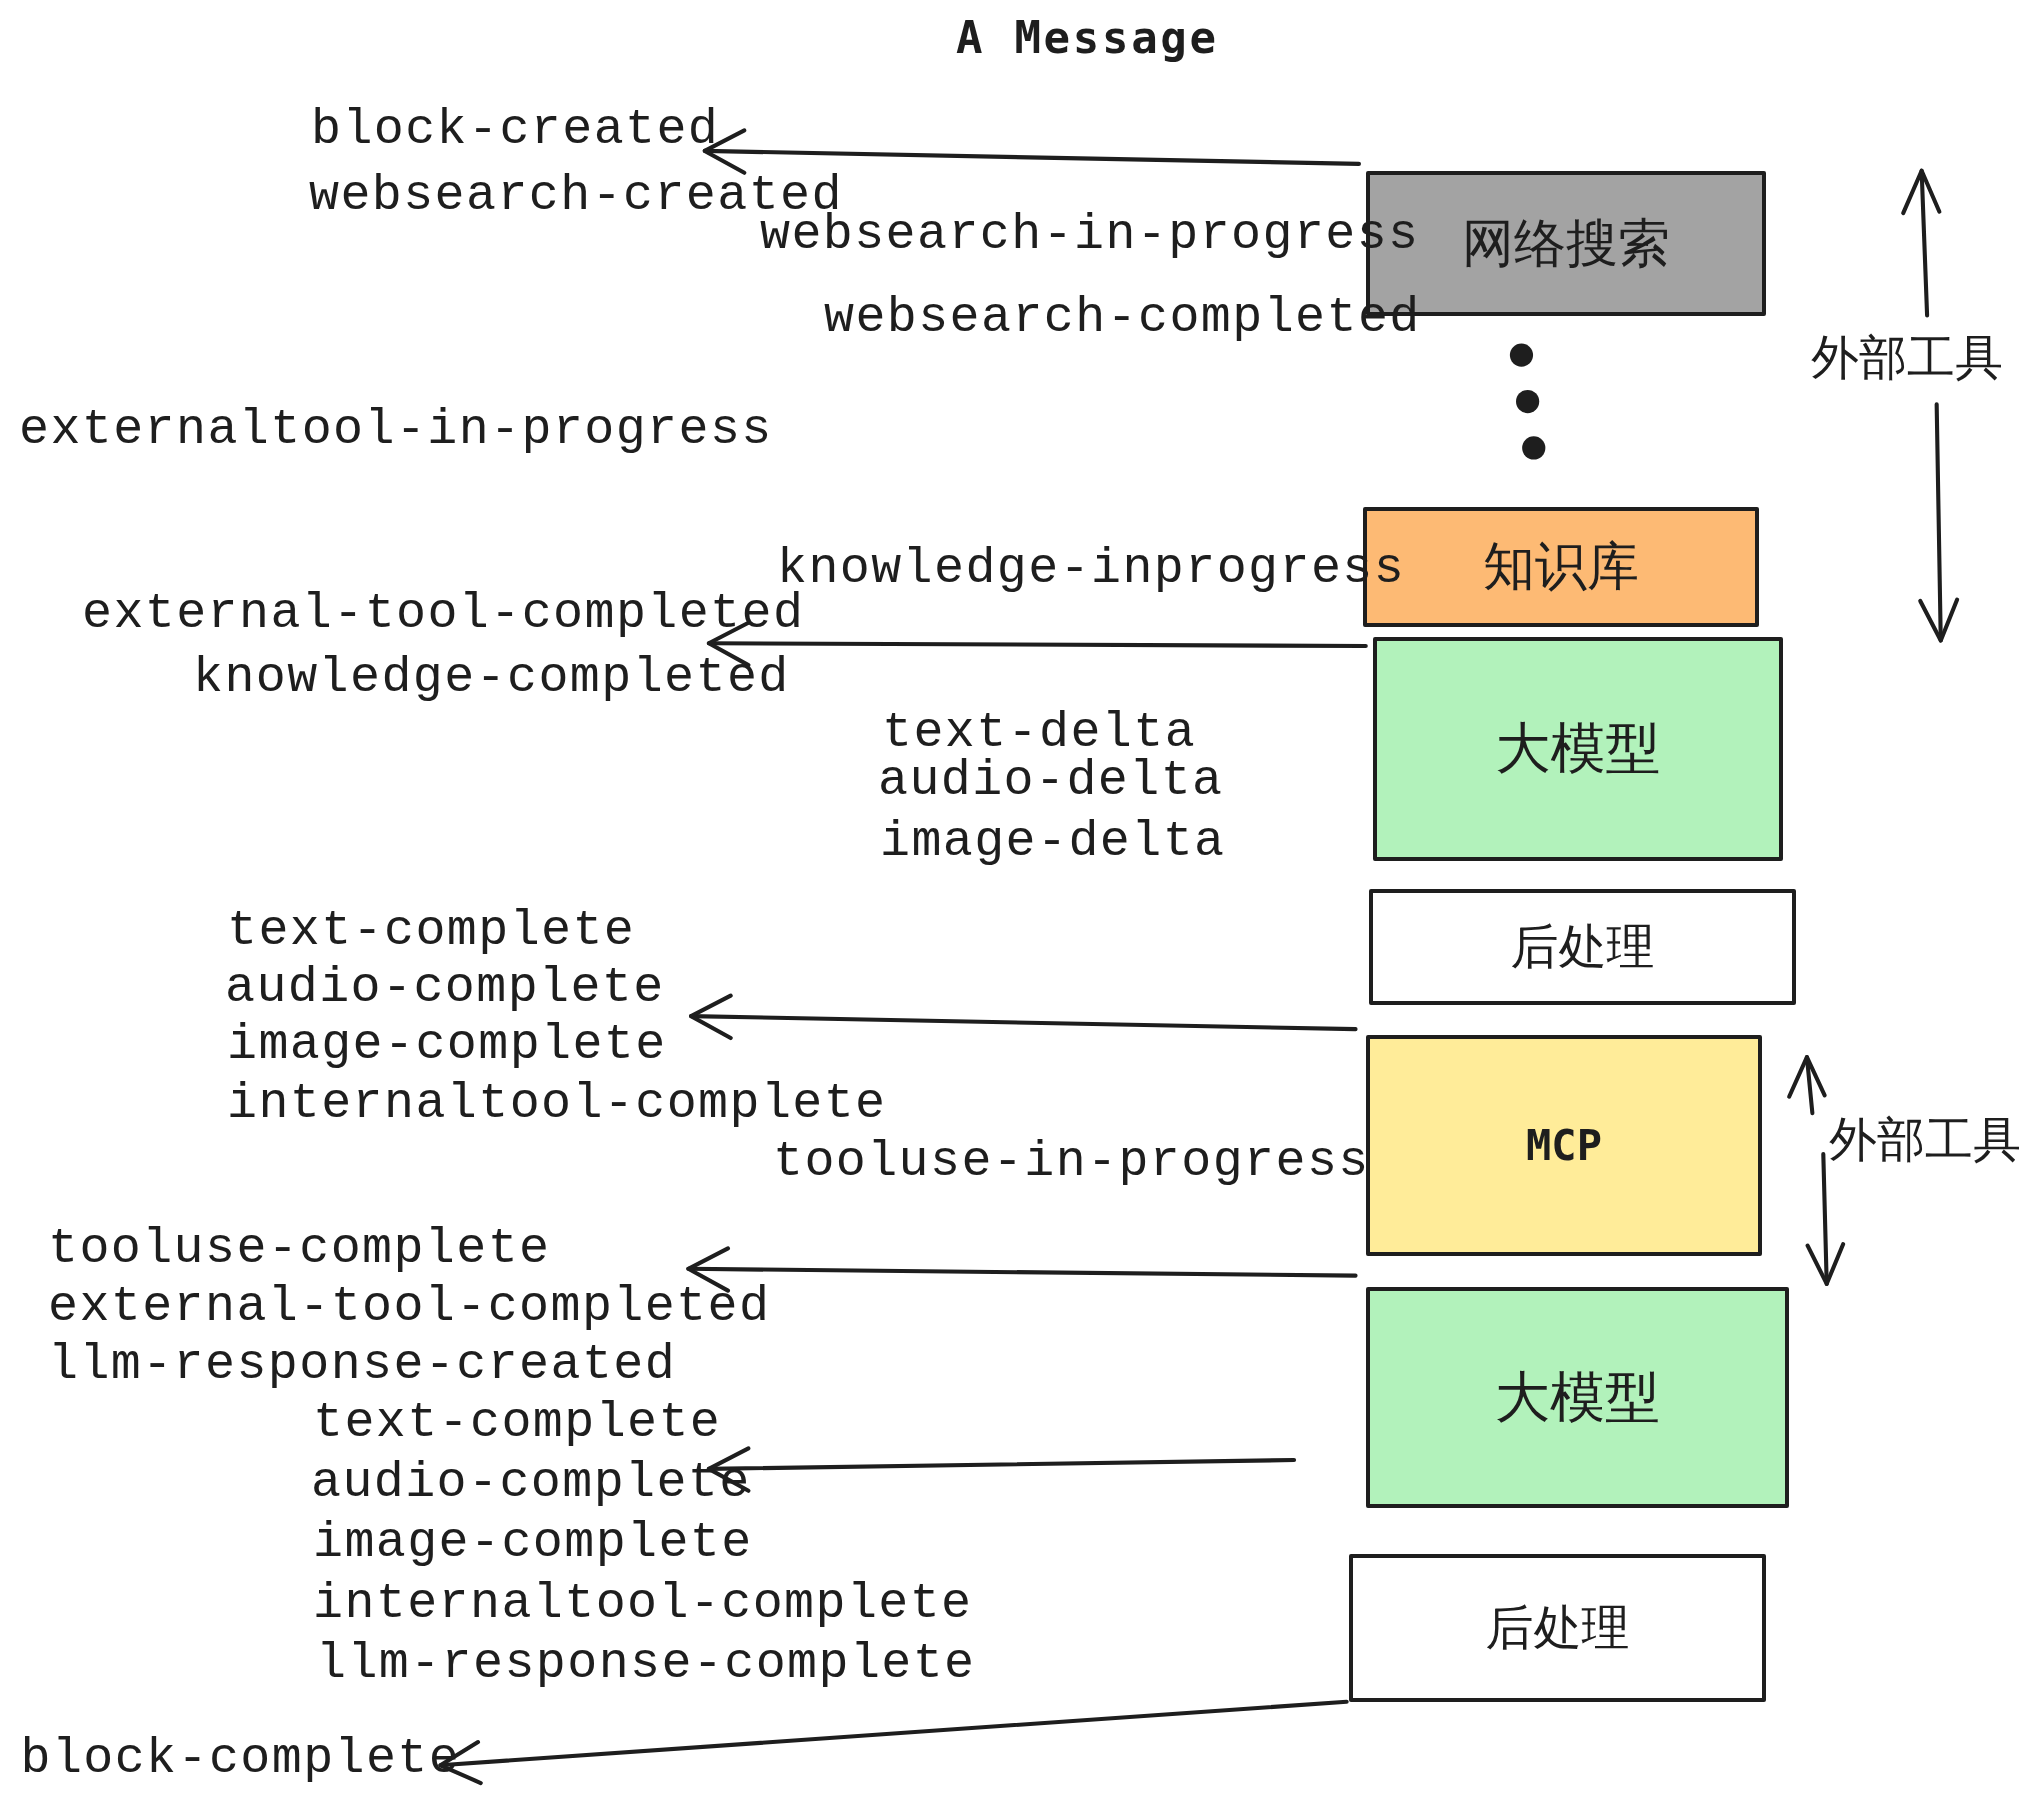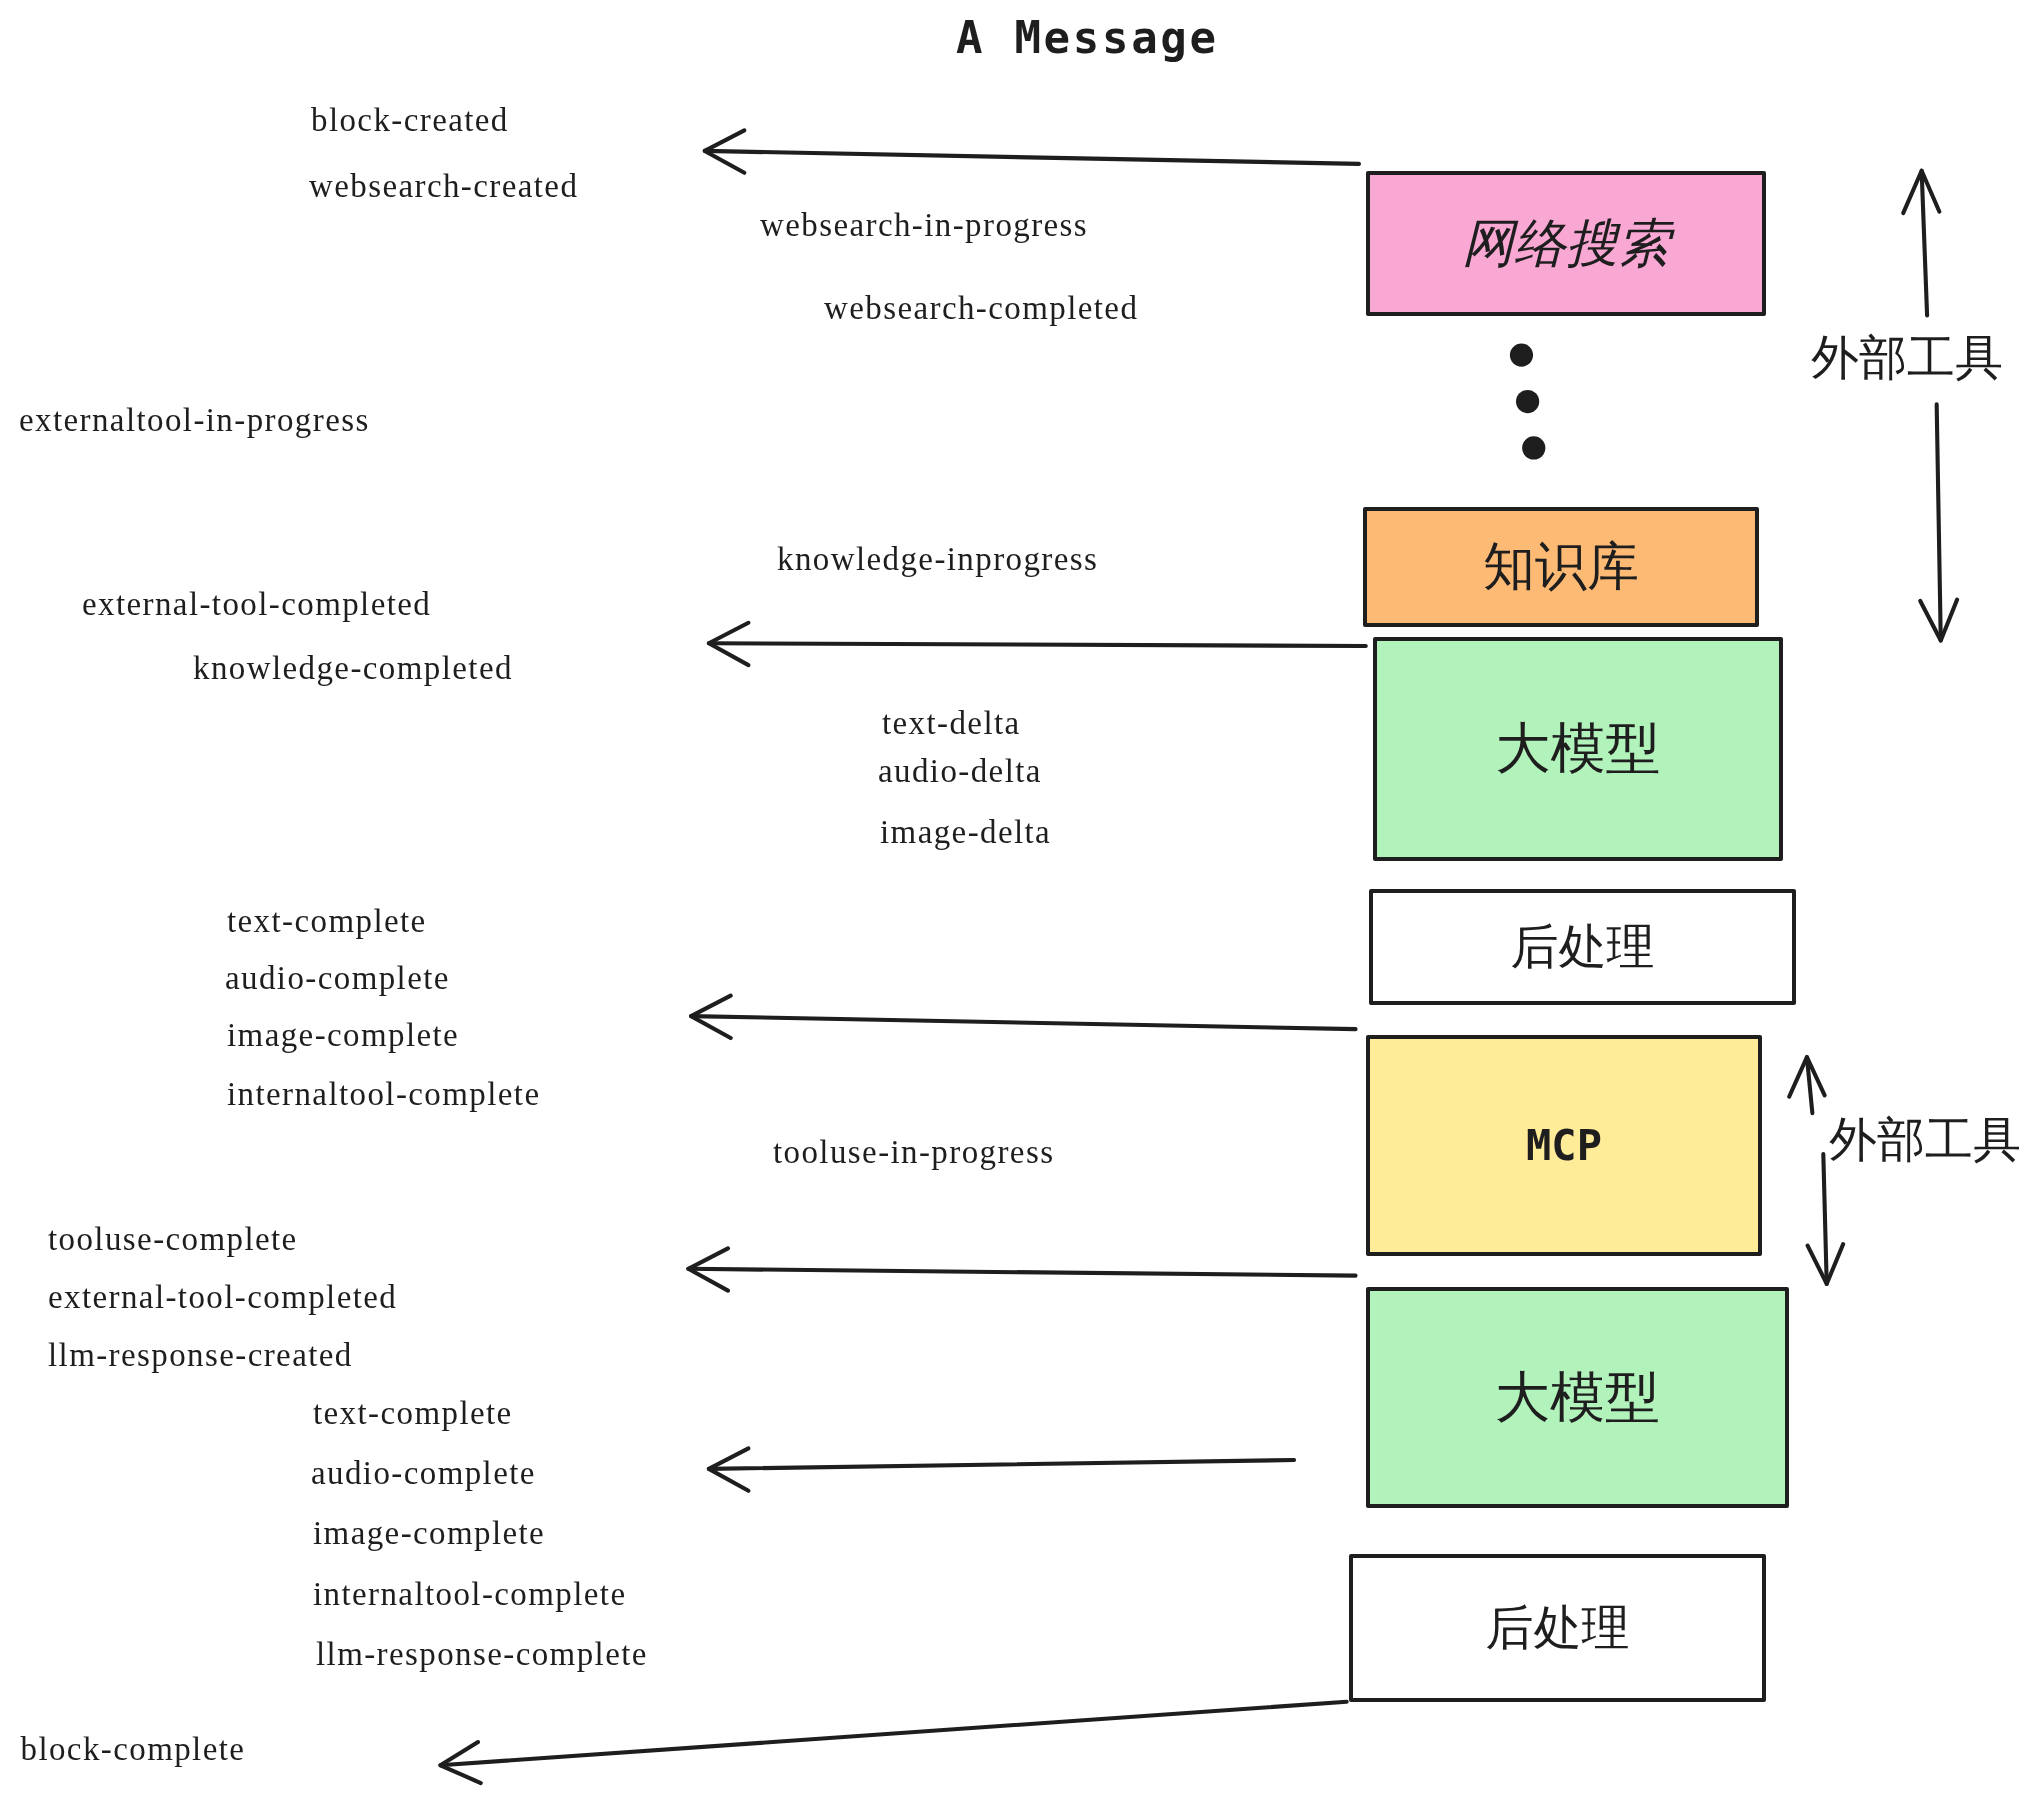--- a/index.html
+++ b/index.html
@@ -11,22 +11,22 @@
     overflow:hidden;
     font-family:"DejaVu Sans Mono", monospace;
     color:#1e1e1e;
     border-radius:29px;
   }
   .overlay{
     position:absolute;left:0;top:0;width:2035px;height:1796px;
   }
   .evt{
     position:absolute;
-    font-family:Liberation Serif, serif;
-    font-size:33px;
+    font-family:Liberation Mono, monospace;
+    font-size:50px;
     letter-spacing:1.4px;
     line-height:1.1;
     white-space:nowrap;
     color:#1e1e1e;
   }
   .title{
     position:absolute;
     left:956px;top:12.3px;
     font-size:44px;
     font-weight:bold;
@@ -118,21 +118,21 @@
     </g>
     <g>
       <circle cx="2228" cy="520" r="17"></circle>
       <circle cx="2237" cy="588" r="17"></circle>
       <circle cx="2246" cy="656" r="17"></circle>
     </g>
   </svg>
 
   <div class="title">A Message</div>
 
-  <div class="box" style="left: 1366px; top: 171px; width: 400px; height: 145px; background-color: #f9a8d4; font-style: italic;">
+  <div class="box" style="left: 1366px; top: 171px; width: 400px; height: 145px; background-color: #a3a3a3;">
     <span class="lbl">网络搜索</span>
   </div>
   <div class="box" style="left: 1363px; top: 507px; width: 396px; height: 120px; background-color: #fdba74;">
     <span class="lbl">知识库</span>
   </div>
   <div class="box" style="left: 1373px; top: 637px; width: 410px; height: 224px; background-color: rgb(178, 242, 187);">
     <span class="lbl" style="font-size:55px;">大模型</span>
   </div>
   <div class="box" style="left: 1369px; top: 889px; width: 427px; height: 116px; background-color: rgb(255, 255, 255);">
     <span class="lbl" style="font-size:48px;">后处理</span>

